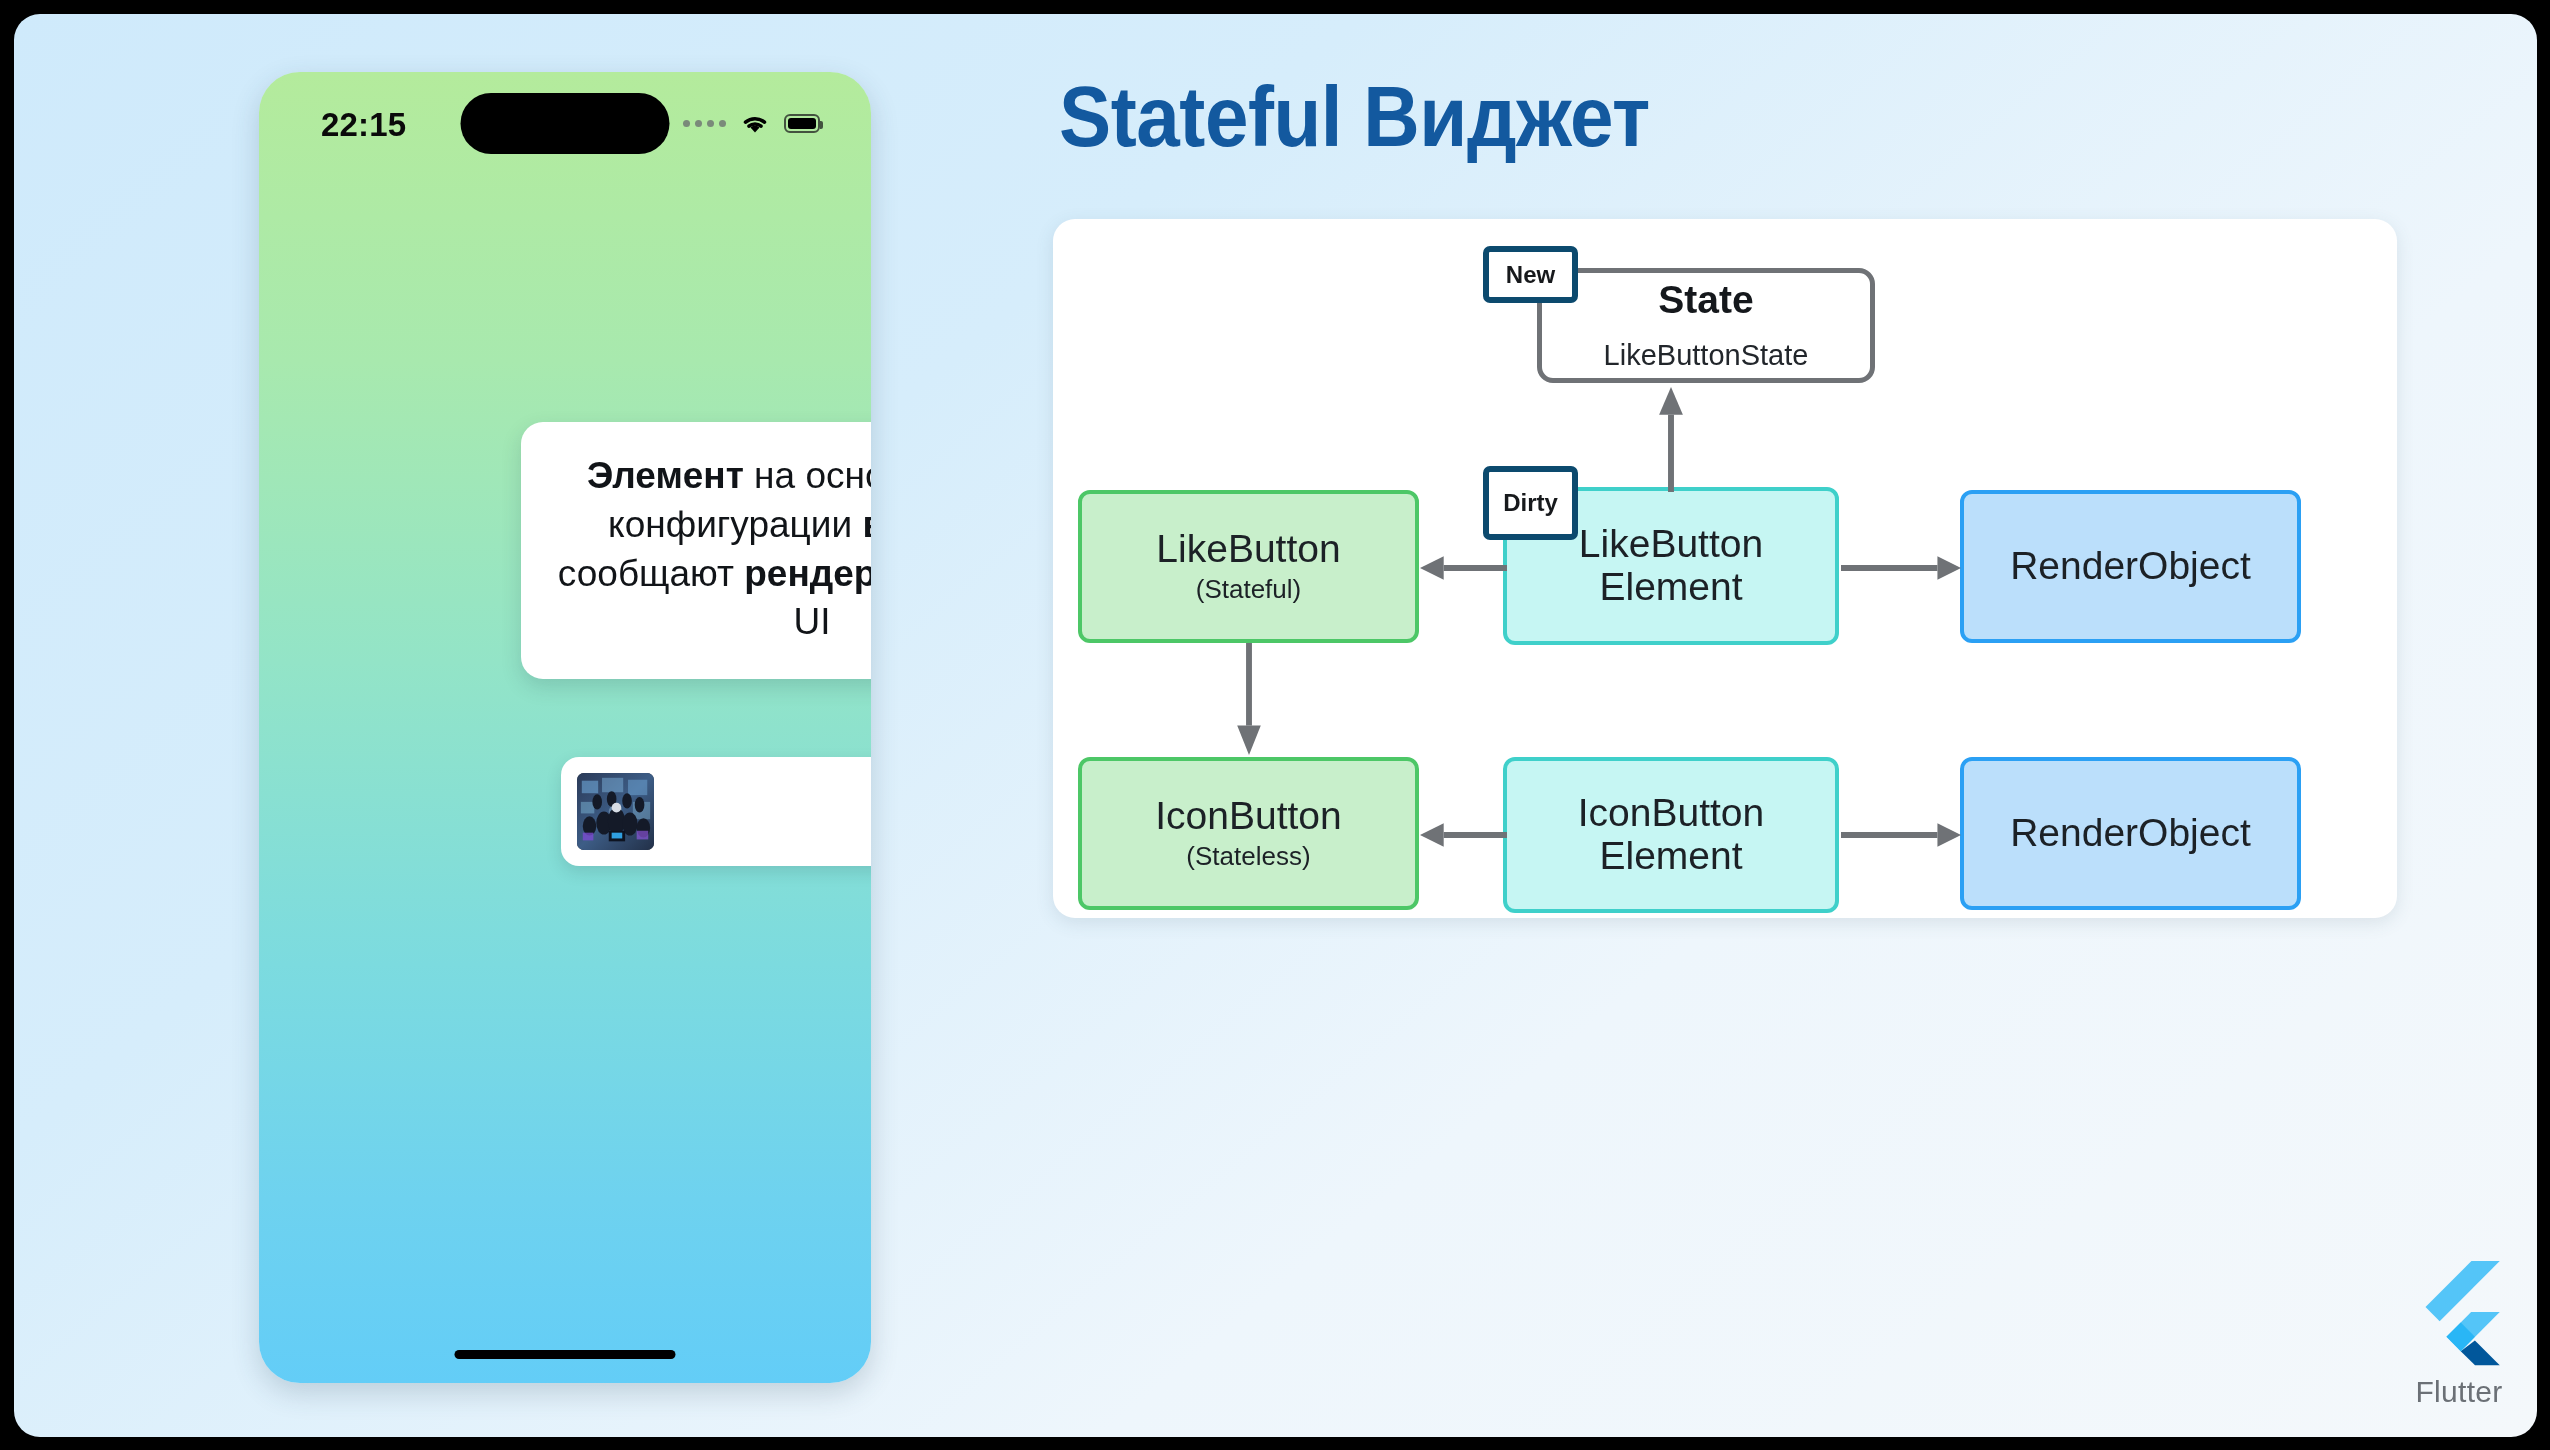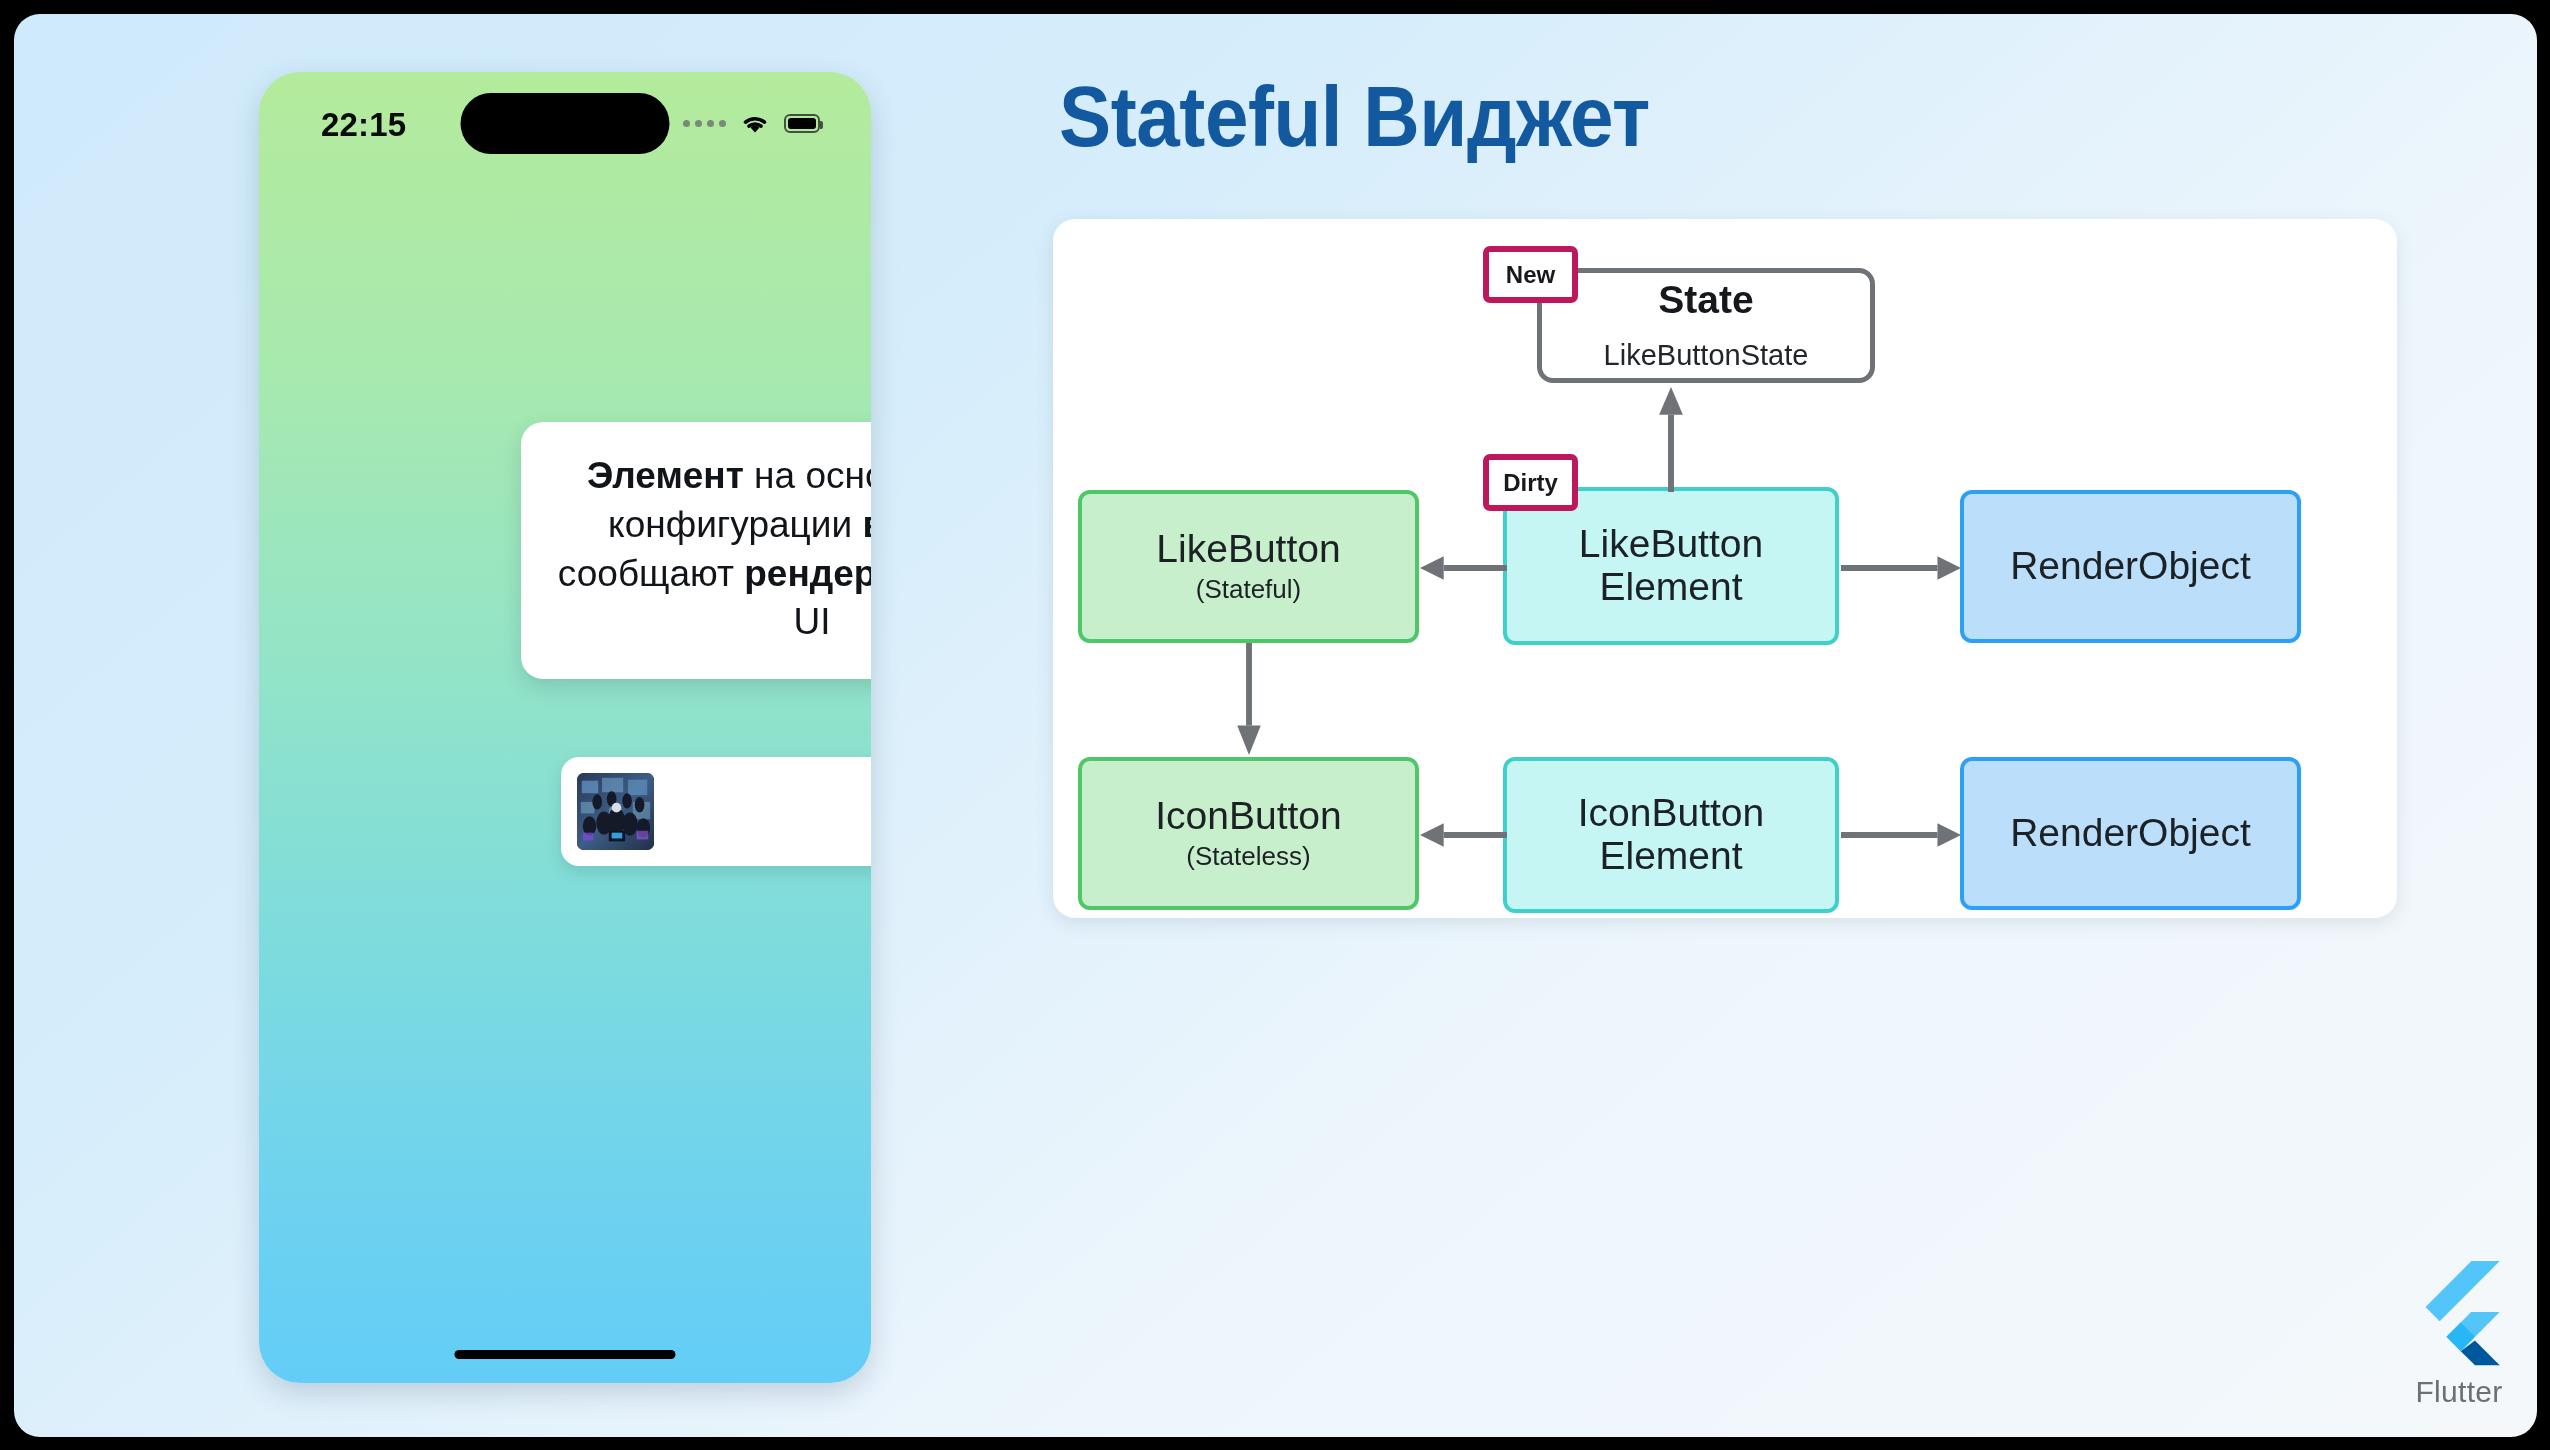--- a/index.html
+++ b/index.html
@@ -237,32 +237,32 @@
   #node-likebutton   { left: 25px;   top: 271px; width: 341px; height: 153px; }
   #node-lb-element   { left: 450px;  top: 268px; width: 336px; height: 158px; }
   #node-ro-1         { left: 907px;  top: 271px; width: 341px; height: 153px; }
   #node-iconbutton   { left: 25px;   top: 538px; width: 341px; height: 153px; }
   #node-ib-element   { left: 450px;  top: 538px; width: 336px; height: 156px; }
   #node-ro-2         { left: 907px;  top: 538px; width: 341px; height: 153px; }
 
   .badge {
     position: absolute;
     background: #ffffff;
-    border: 6px solid #be185d;
+    border: 6px solid #0c4a6e;
     border-radius: 7px;
     display: flex;
     align-items: center;
     justify-content: center;
     font-size: 24px;
     font-weight: 700;
     color: #17191c;
     z-index: 5;
   }
   #badge-new   { left: 430px; top: 27px;  width: 95px; height: 57px; }
-  #badge-dirty { left: 430px; top: 235px; width: 95px; height: 57px; text-align: center; }
+  #badge-dirty { left: 430px; top: 247px; width: 95px; height: 74px; text-align: center; }
 
   .conn { position: absolute; }
 
   
   #arrow-lb-el-to-lb   { left: 365px; top: 331px; width: 89px;  height: 36px; }
   #arrow-lb-el-to-ro   { left: 788px; top: 331px; width: 122px; height: 36px; }
   #arrow-ib-el-to-ib   { left: 365px; top: 598px; width: 89px;  height: 36px; }
   #arrow-ib-el-to-ro   { left: 788px; top: 598px; width: 122px; height: 36px; }
   #arrow-el-to-state   { left: 600px; top: 166px; width: 36px;  height: 107px; }
   #arrow-lb-to-ib      { left: 178px; top: 424px; width: 36px;  height: 116px; }

